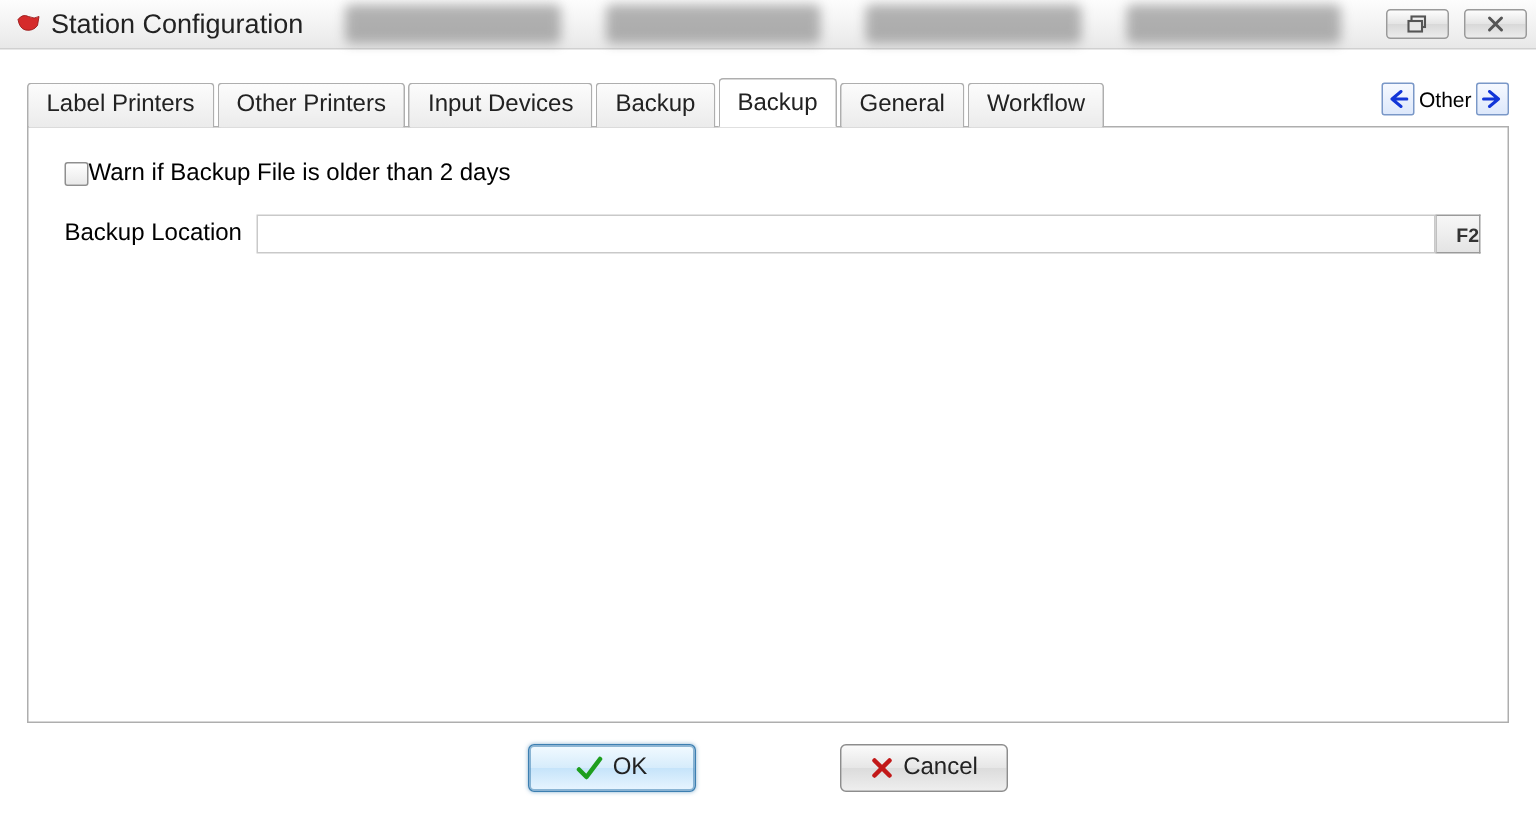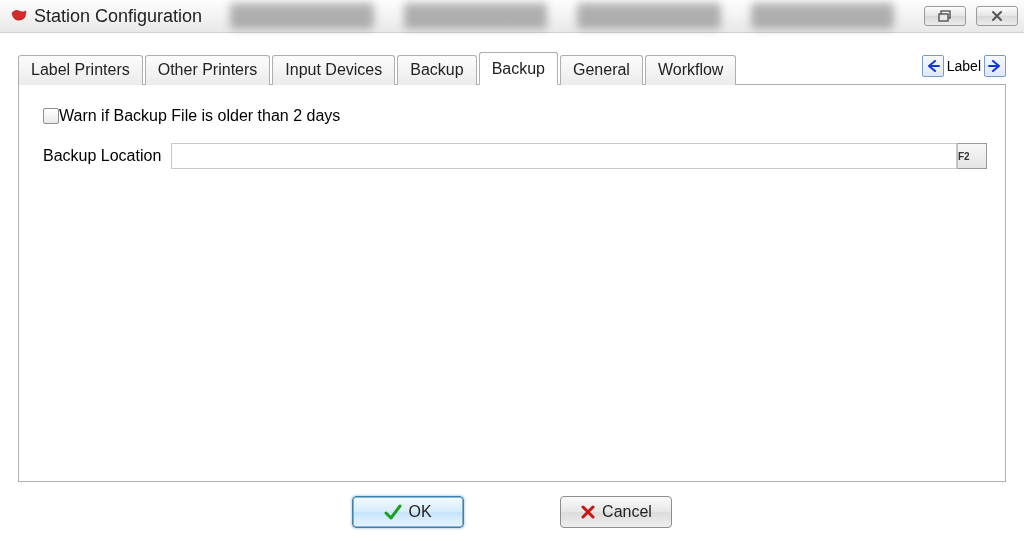--- a/index.html
+++ b/index.html
@@ -164,24 +164,24 @@
     background: #fff;
     padding: 2px 6px;
     font: inherit;
     outline: none;
   }
   .f2btn {
     width: 30px;
     border: 1px solid #9a9a9a;
     border-left: 1px solid #c0c0c0;
     background: linear-gradient(to bottom, #f7f7f7, #e4e4e4);
-    font-size: 10px;
+    font-size: 13px;
     font-weight: bold;
     color: #333;
-    display: flex; align-items: center; justify-content: flex-start;
+    display: flex; align-items: center; justify-content: flex-end;
     cursor: default;
   }
 
   
   .footer {
     height: 60px;
     display: flex;
     align-items: flex-start;
     justify-content: center;
     gap: 96px;
@@ -264,21 +264,21 @@
       <div class="tab">
           <span>Workflow</span>
         </div>
     </div>
     <div class="tabright">
       <div class="arrowbtn">
         <svg width="14" height="12" viewBox="0 0 14 12">
             <path d="M9 1 L3 6 L9 11 M3 6 H13" stroke="#1236d8" stroke-width="2" fill="none" stroke-linecap="round" stroke-linejoin="round"></path>
           </svg>
       </div>
-      <span class="ctrl-label">Label</span>
+      <span class="ctrl-label">Other</span>
       <div class="arrowbtn">
         <svg width="14" height="12" viewBox="0 0 14 12">
             <path d="M5 1 L11 6 L5 11 M11 6 H1" stroke="#1236d8" stroke-width="2" fill="none" stroke-linecap="round" stroke-linejoin="round"></path>
           </svg>
       </div>
     </div>
   </div>
 
   <div class="tabpanel">
 

